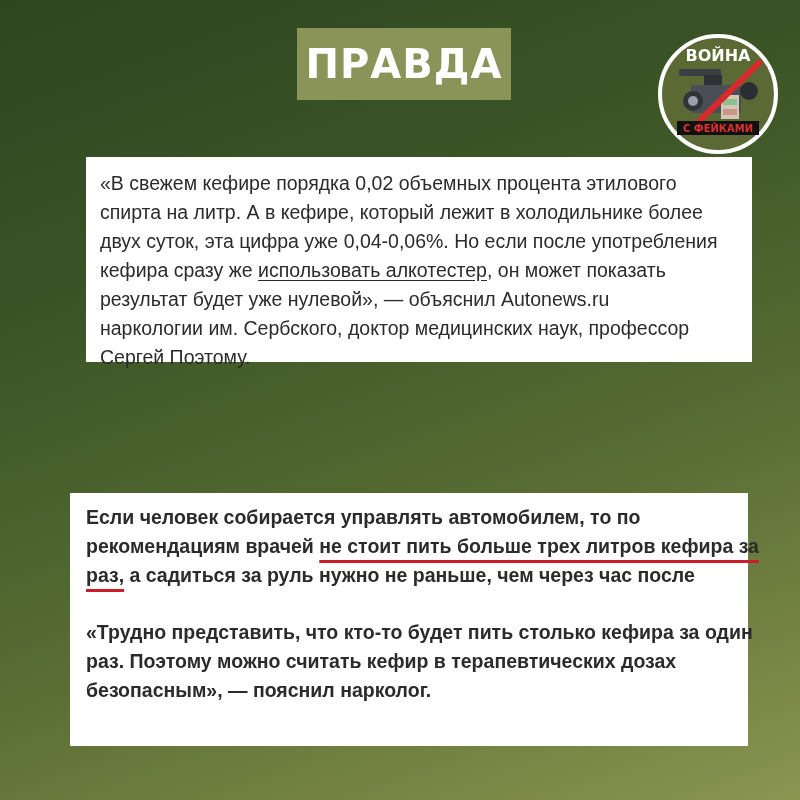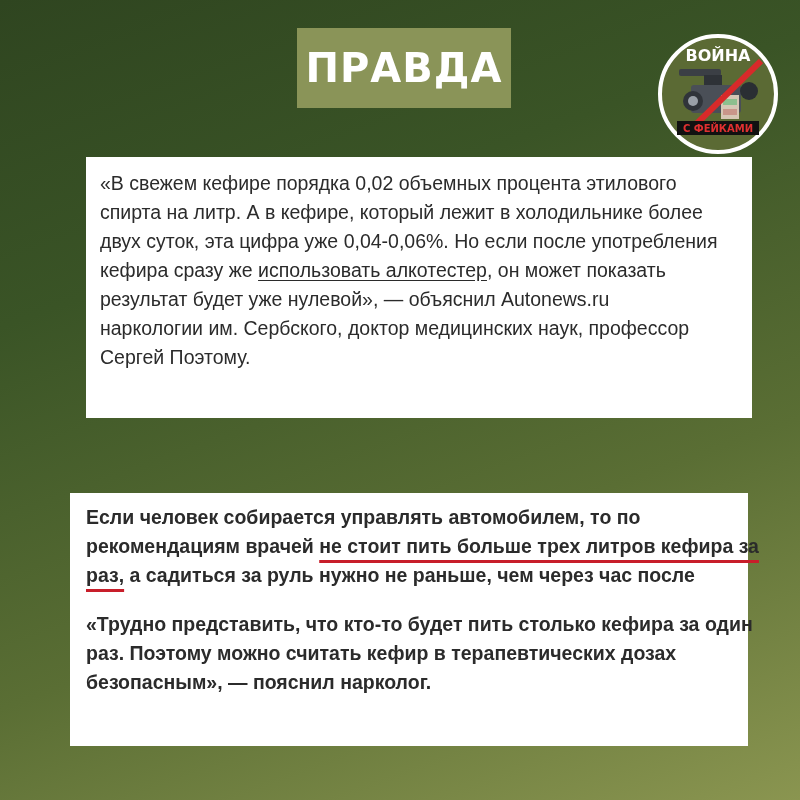--- a/index.html
+++ b/index.html
@@ -2,40 +2,40 @@
 <html><head>
   <meta charset="utf-8">
   <style>
     html, body { margin:0; padding:0; }
     body {
       width:800px; height:800px; overflow:hidden; position:relative;
       background: linear-gradient(160deg, #2f4520 0%, #3a5426 30%, #5a6e34 65%, #8a9550 100%);
       font-family: "Liberation Sans", "DejaVu Sans", sans-serif;
     }
     .title-badge {
-      position:absolute; left:297px; top:28px; width:214px; height:80px;
+      position:absolute; left:297px; top:28px; width:214px; height:72px;
       background:#8a9458; display:flex; align-items:center; justify-content:center;
     }
     .title-badge span {
       color:#ffffff; font-weight:bold; font-size:40px; letter-spacing:1px;
       font-family: "DejaVu Sans", "Liberation Sans", sans-serif;
     }
     .logo {
       position:absolute; left:657px; top:33px; width:122px; height:122px;
     }
     .card {
       position:absolute; background:#ffffff; color:#2b2b2b;
       font-size:19.5px; line-height:29px;
     }
-    .card1 { left:86px; top:157px; width:666px; height:261px; }
+    .card1 { left:86px; top:157px; width:666px; height:205px; }
     .card2 { left:70px; top:493px; width:678px; height:253px;font-weight:bold; }
     .card .inner { position:absolute; left:14px; top:12px; right:10px; }
     .card2 .inner { left:16px; top:10px; }
     .card p { margin:0; }
-    .card2 p + p { margin-top:20px; }
+    .card2 p + p { margin-top:28px; }
     .ul-link { text-decoration: underline; text-underline-offset:3px; }
     .red-ul {
       text-decoration: underline; text-decoration-color:#c81e2a;
       text-decoration-thickness:2.5px; text-underline-offset:7px;
     }
     .line { display:block; white-space:nowrap; }
   </style>
 </head>
 <body>
 

